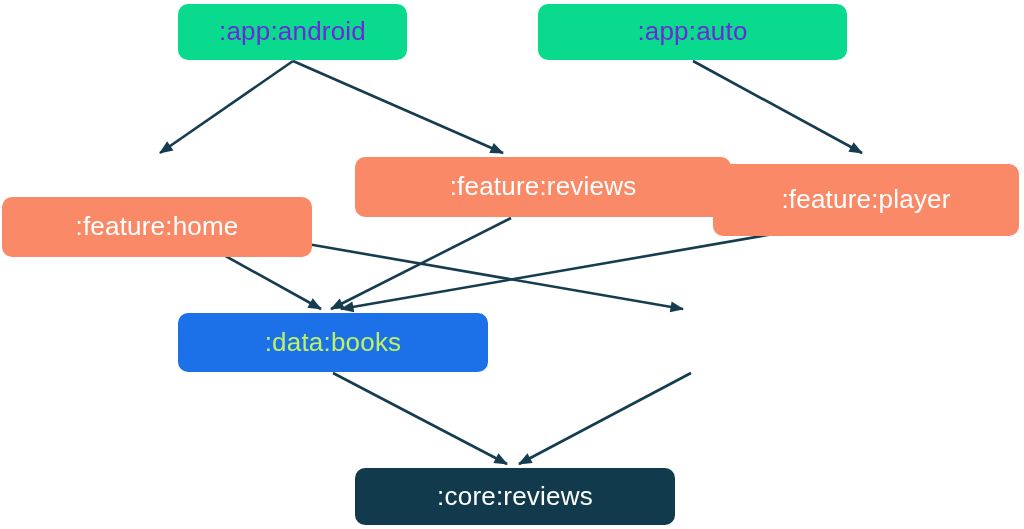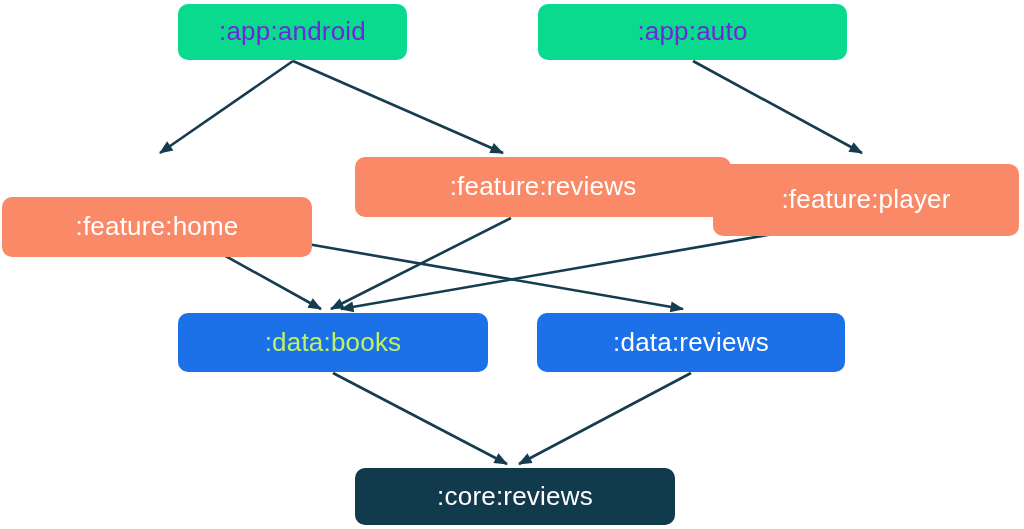--- a/index.html
+++ b/index.html
@@ -73,20 +73,17 @@
   </div>
   <div class="node" style="left: 355px; top: 157px; width: 376px; height: 60px; background: rgb(250, 138, 103); color: rgb(255, 255, 255);">
     <span class="label">:feature:reviews</span>
   </div>
   <div class="node" style="left: 713px; top: 164px; width: 306px; height: 72px; background: rgb(250, 138, 103); color: rgb(255, 255, 255);">
     <span class="label">:feature:player</span>
   </div>
   <div class="node" style="left: 178px; top: 313px; width: 310px; height: 59px; background: rgb(28, 112, 232); color: #bef264;">
     <span class="label">:data:books</span>
   </div>
-  <div class="node" style="left: 537px; top: 313px; width: 308px; height: 59px; background: rgb(28, 112, 232); color: rgb(255, 255, 255);">
-    <span class="label">:data:reviews</span>
-  </div>
   <div class="node" style="left: 355px; top: 468px; width: 320px; height: 57px; background: rgb(18, 58, 77); color: rgb(255, 255, 255);">
     <span class="label">:core:reviews</span>
   </div>
 
 </div>
 
 </body></html>

